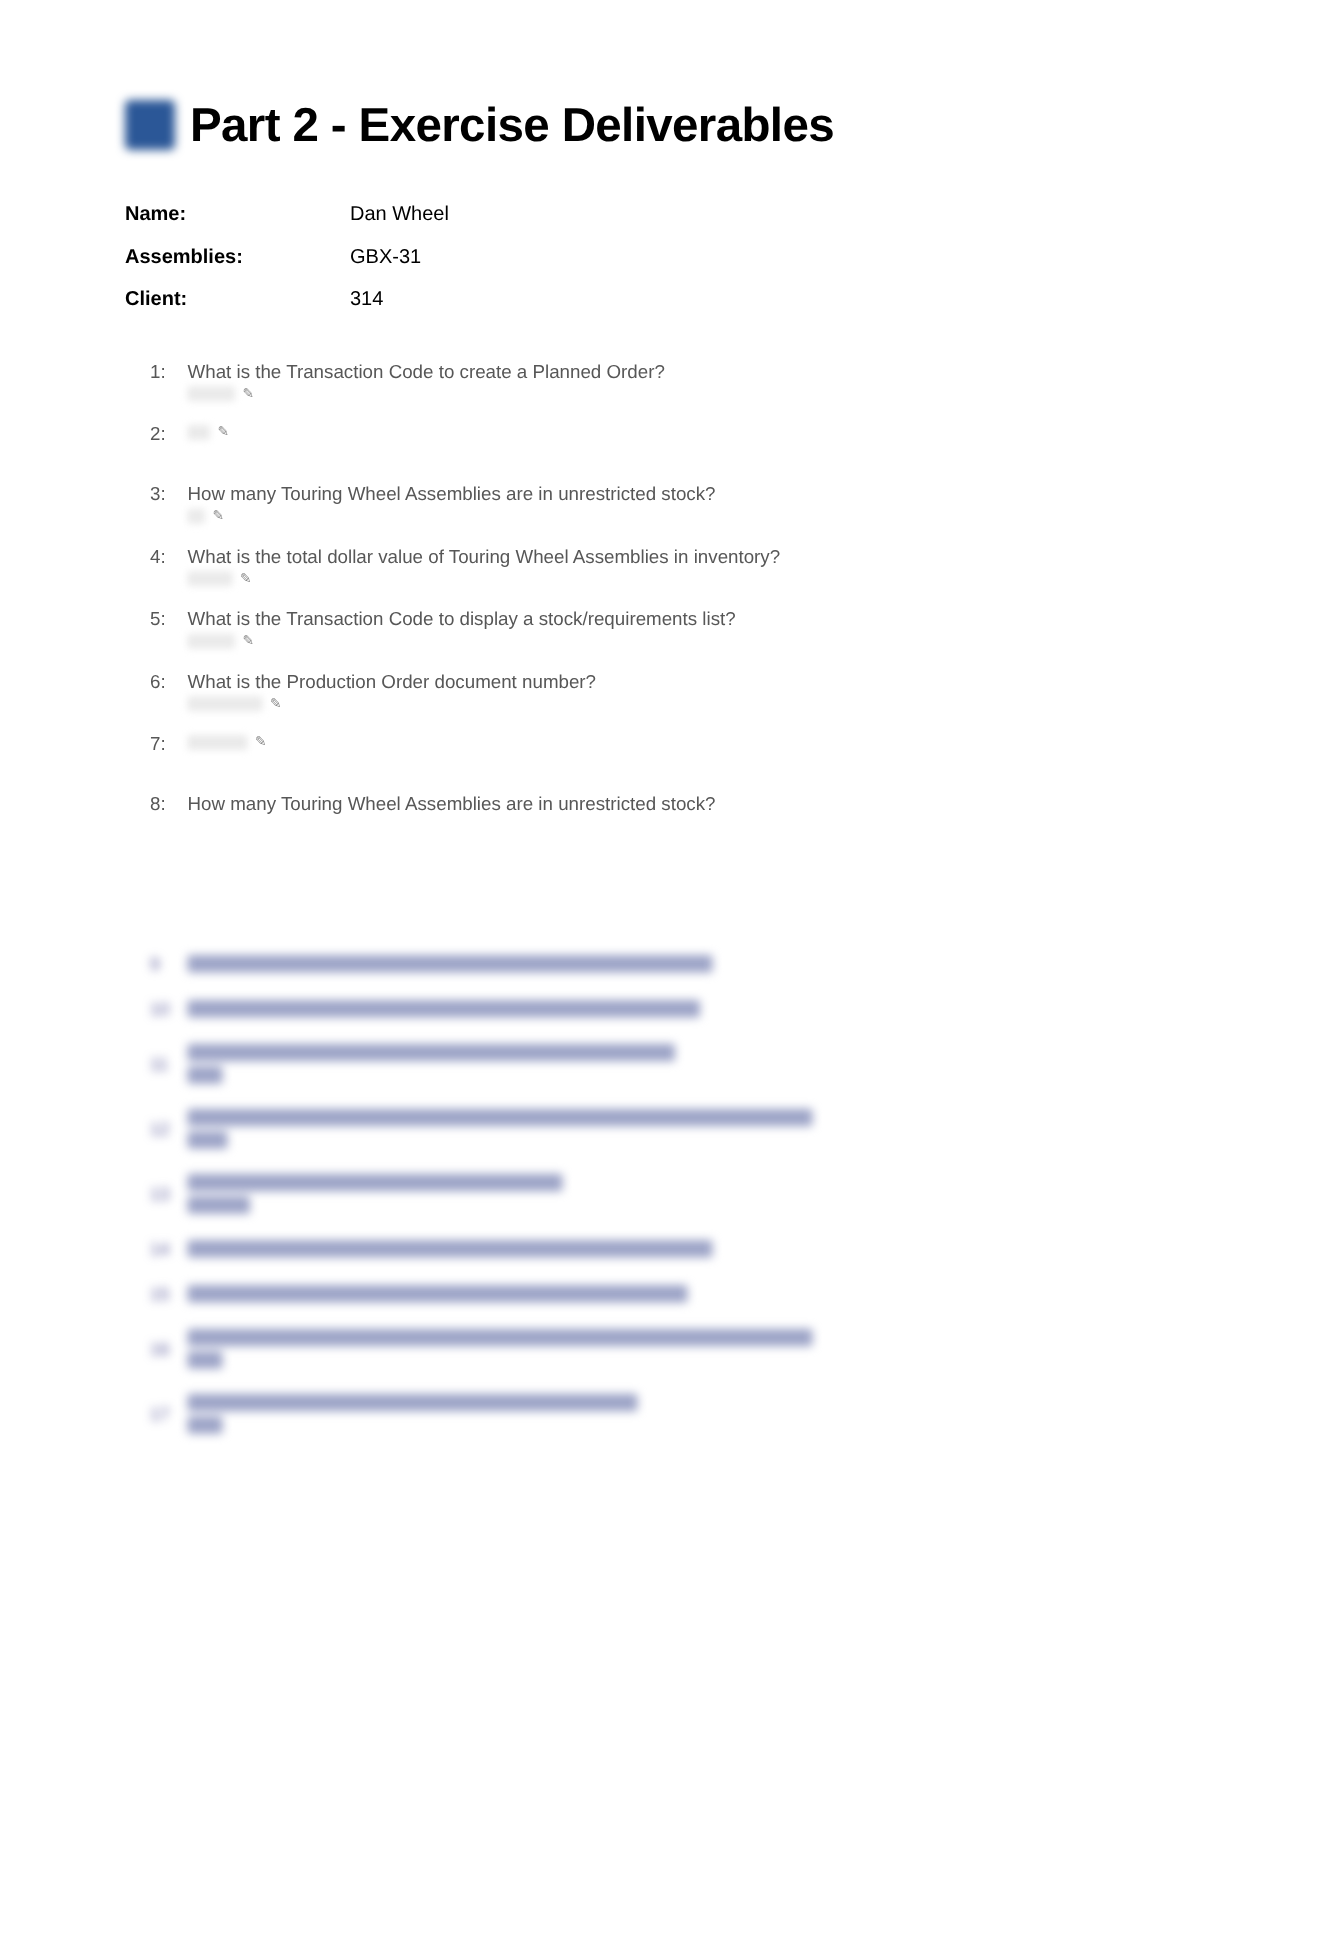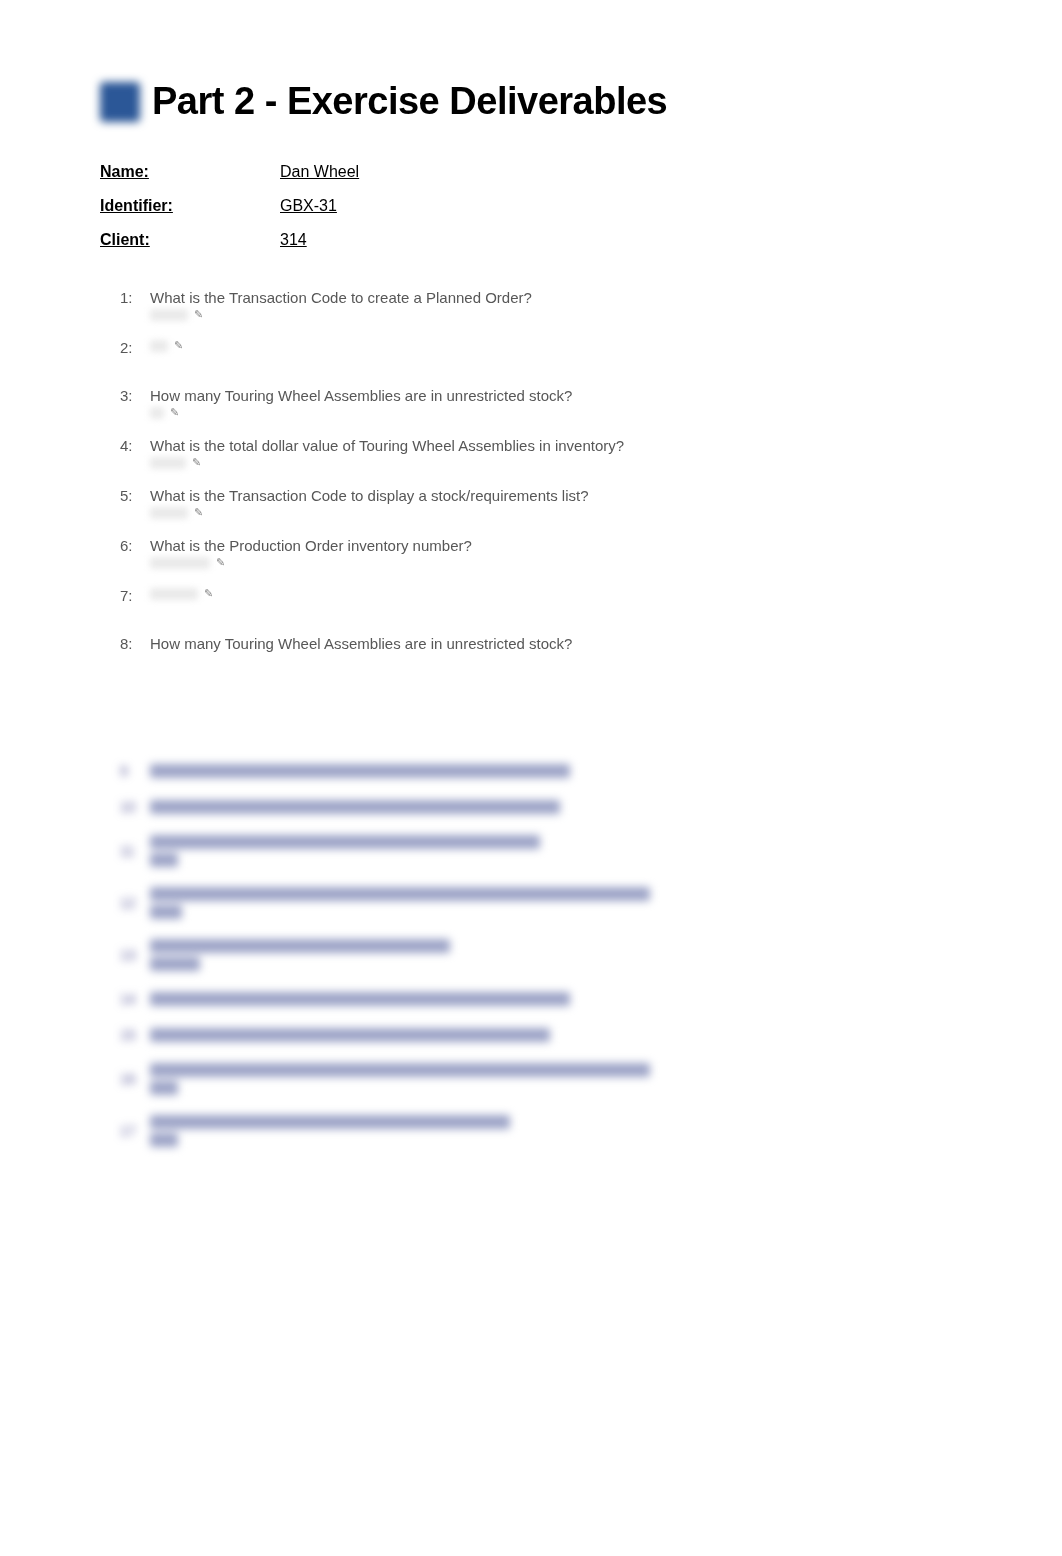--- a/index.html
+++ b/index.html
@@ -5,39 +5,38 @@
 * { margin: 0; padding: 0; box-sizing: border-box; }
 body {
   font-family: "Segoe UI", Arial, sans-serif;
   background: #fff;
   width: 1062px;
   padding: 80px 100px 40px 100px;
   color: #000;
 }
 .title-row {
   display: flex;
-  align-items: center;
+  align-items: flex-start;
   margin-bottom: 40px;
 }
 .title-square {
   width: 40px;
   height: 40px;
   background: #2b5797;
   filter: blur(4px);
   border-radius: 4px;
   margin-right: 12px;
 }
 .title {
   font-size: 38px;
   font-weight: 700;
   letter-spacing: -0.5px;
 }
 .meta {
   margin: 0 0 40px 0;
-  text-decoration: underline;
 }
 .meta-row {
   display: flex;
   margin-bottom: 16px;
 }
 .meta-label {
   font-weight: 700;
   width: 180px;
 }
 .meta-value {}
@@ -109,21 +108,21 @@
   <div class="title-square"></div>
   <h1 class="title">Part 2 - Exercise Deliverables</h1>
 </div>
 
 <div class="meta">
   <div class="meta-row">
     <div class="meta-label">Name:</div>
     <div class="meta-value">Dan Wheel</div>
   </div>
   <div class="meta-row">
-    <div class="meta-label">Identifier:</div>
+    <div class="meta-label">Assemblies:</div>
     <div class="meta-value">GBX-31</div>
   </div>
   <div class="meta-row">
     <div class="meta-label">Client:</div>
     <div class="meta-value">314</div>
   </div>
 </div>
 
 <ol id="qlist">
     <li>
@@ -154,21 +153,21 @@
       </div>
     </li>
     <li>
       <div>What is the Transaction Code to display a stock/requirements list?</div>
       <div class="answer-line">
         <span class="redact" style="width: 38px;"></span>
         <span class="pencil">✎</span>
       </div>
     </li>
     <li>
-      <div>What is the Production Order inventory number?</div>
+      <div>What is the Production Order document number?</div>
       <div class="answer-line">
         <span class="redact" style="width: 60px;"></span>
         <span class="pencil">✎</span>
       </div>
     </li>
     <li>
       <div class="answer-line">
         <span class="redact" style="width: 48px;"></span>
         <span class="pencil">✎</span>
       </div>

